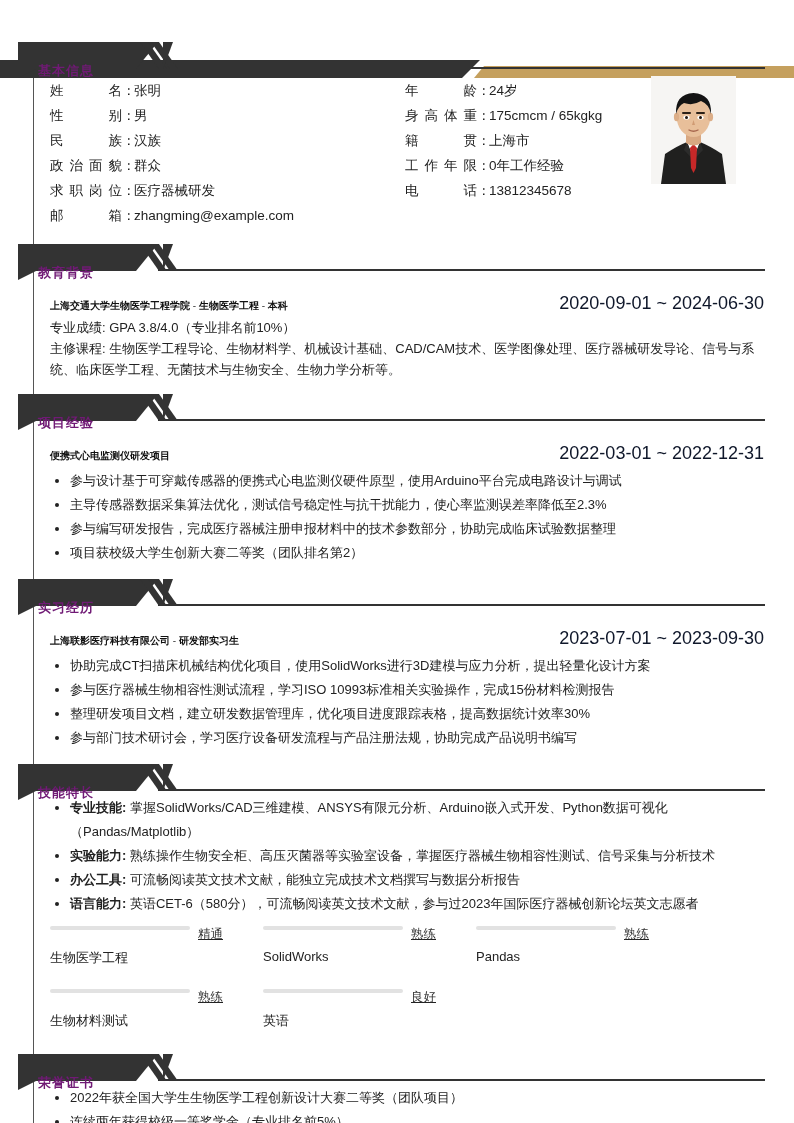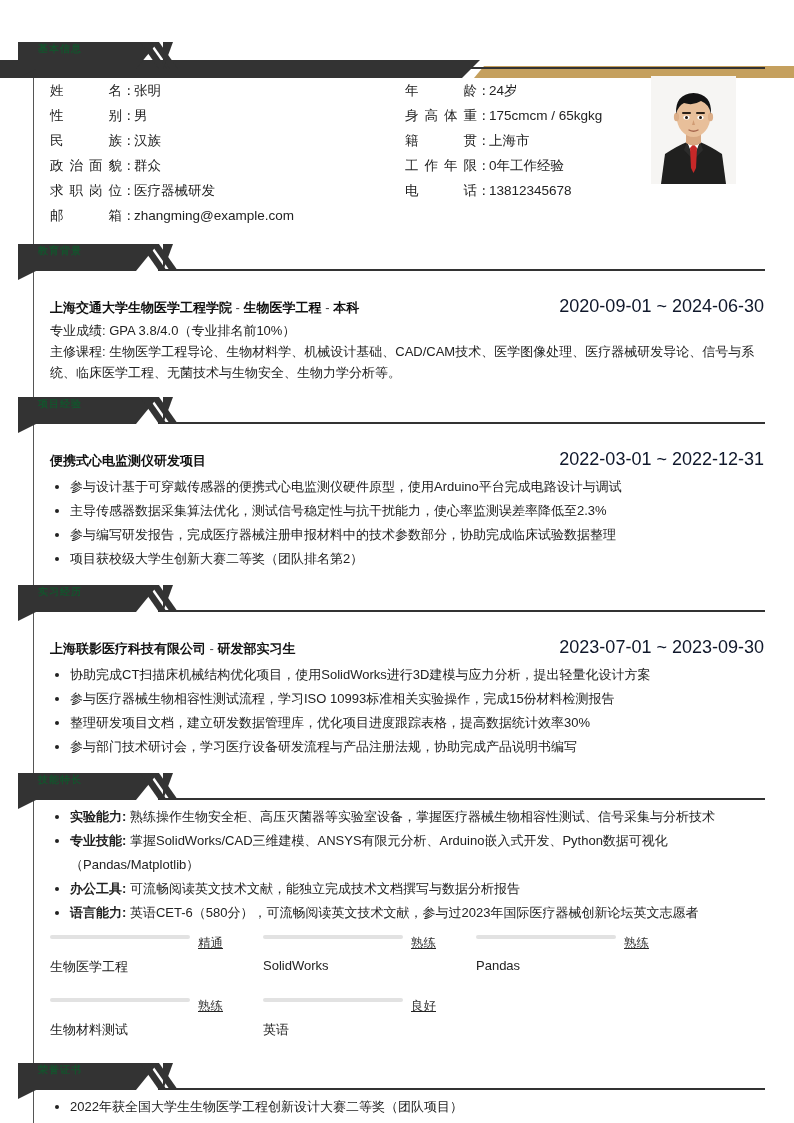--- a/index.html
+++ b/index.html
@@ -70,24 +70,24 @@
   .sec-tab-notch {
     position: absolute;
     left: 0; top: 27px;
     width: 18px; height: 9px;
     background: #333333;
     clip-path: polygon(0 0, 100% 0, 0 100%);
     z-index: 2;
   }
   .sec-title {
     position: absolute;
-    left: 20px; top: 0;
-    font-size: 10px;
+    left: 20px; top: 20px;
+    font-size: 13px;
     font-weight: bold;
-    color: #14532d;
+    color: #701a75;
     letter-spacing: 1px;
     z-index: 3;
     white-space: nowrap;
   }
   .stripe {
     position: absolute;
     top: 0;
     width: 27px; height: 27px;
     background: #333333;
     z-index: 2;
@@ -154,21 +154,21 @@
 
   
   .entry-head {
     display: flex;
     justify-content: space-between;
     align-items: baseline;
     padding-top: 7px;
     padding-bottom: 3px;
   }
   .entry-title {
-    font-size: 13px;
+    font-size: 10px;
     font-weight: bold;
     color: #111111;
     margin-top: 16px;
   }
   .entry-title .sep { font-weight: normal; color: #444; }
   .entry-date {
     font-size: 18px;
     color: #0f172a;
     white-space: nowrap;
   }
@@ -441,24 +441,24 @@
       <div class="sec-tab"></div>
       <div class="sec-tab-notch"></div>
       <div class="stripe s1"></div>
       <div class="stripe s2"></div>
       <div class="stripe-tail"></div>
       <div class="sec-title">技能特长</div>
     </div>
     <div class="sec-body">
       <ul class="bullets">
         <li>
-          <b>实验能力:</b><span> 熟练操作生物安全柜、高压灭菌器等实验室设备，掌握医疗器械生物相容性测试、信号采集与分析技术</span>
+          <b>专业技能:</b><span> 掌握SolidWorks/CAD三维建模、ANSYS有限元分析、Arduino嵌入式开发、Python数据可视化（Pandas/Matplotlib）</span>
         </li>
         <li>
-          <b>专业技能:</b><span> 掌握SolidWorks/CAD三维建模、ANSYS有限元分析、Arduino嵌入式开发、Python数据可视化（Pandas/Matplotlib）</span>
+          <b>实验能力:</b><span> 熟练操作生物安全柜、高压灭菌器等实验室设备，掌握医疗器械生物相容性测试、信号采集与分析技术</span>
         </li>
         <li>
           <b>办公工具:</b><span> 可流畅阅读英文技术文献，能独立完成技术文档撰写与数据分析报告</span>
         </li>
         <li>
           <b>语言能力:</b><span> 英语CET-6（580分），可流畅阅读英文技术文献，参与过2023年国际医疗器械创新论坛英文志愿者</span>
         </li>
       </ul>
 
       <div class="skill-grid">

